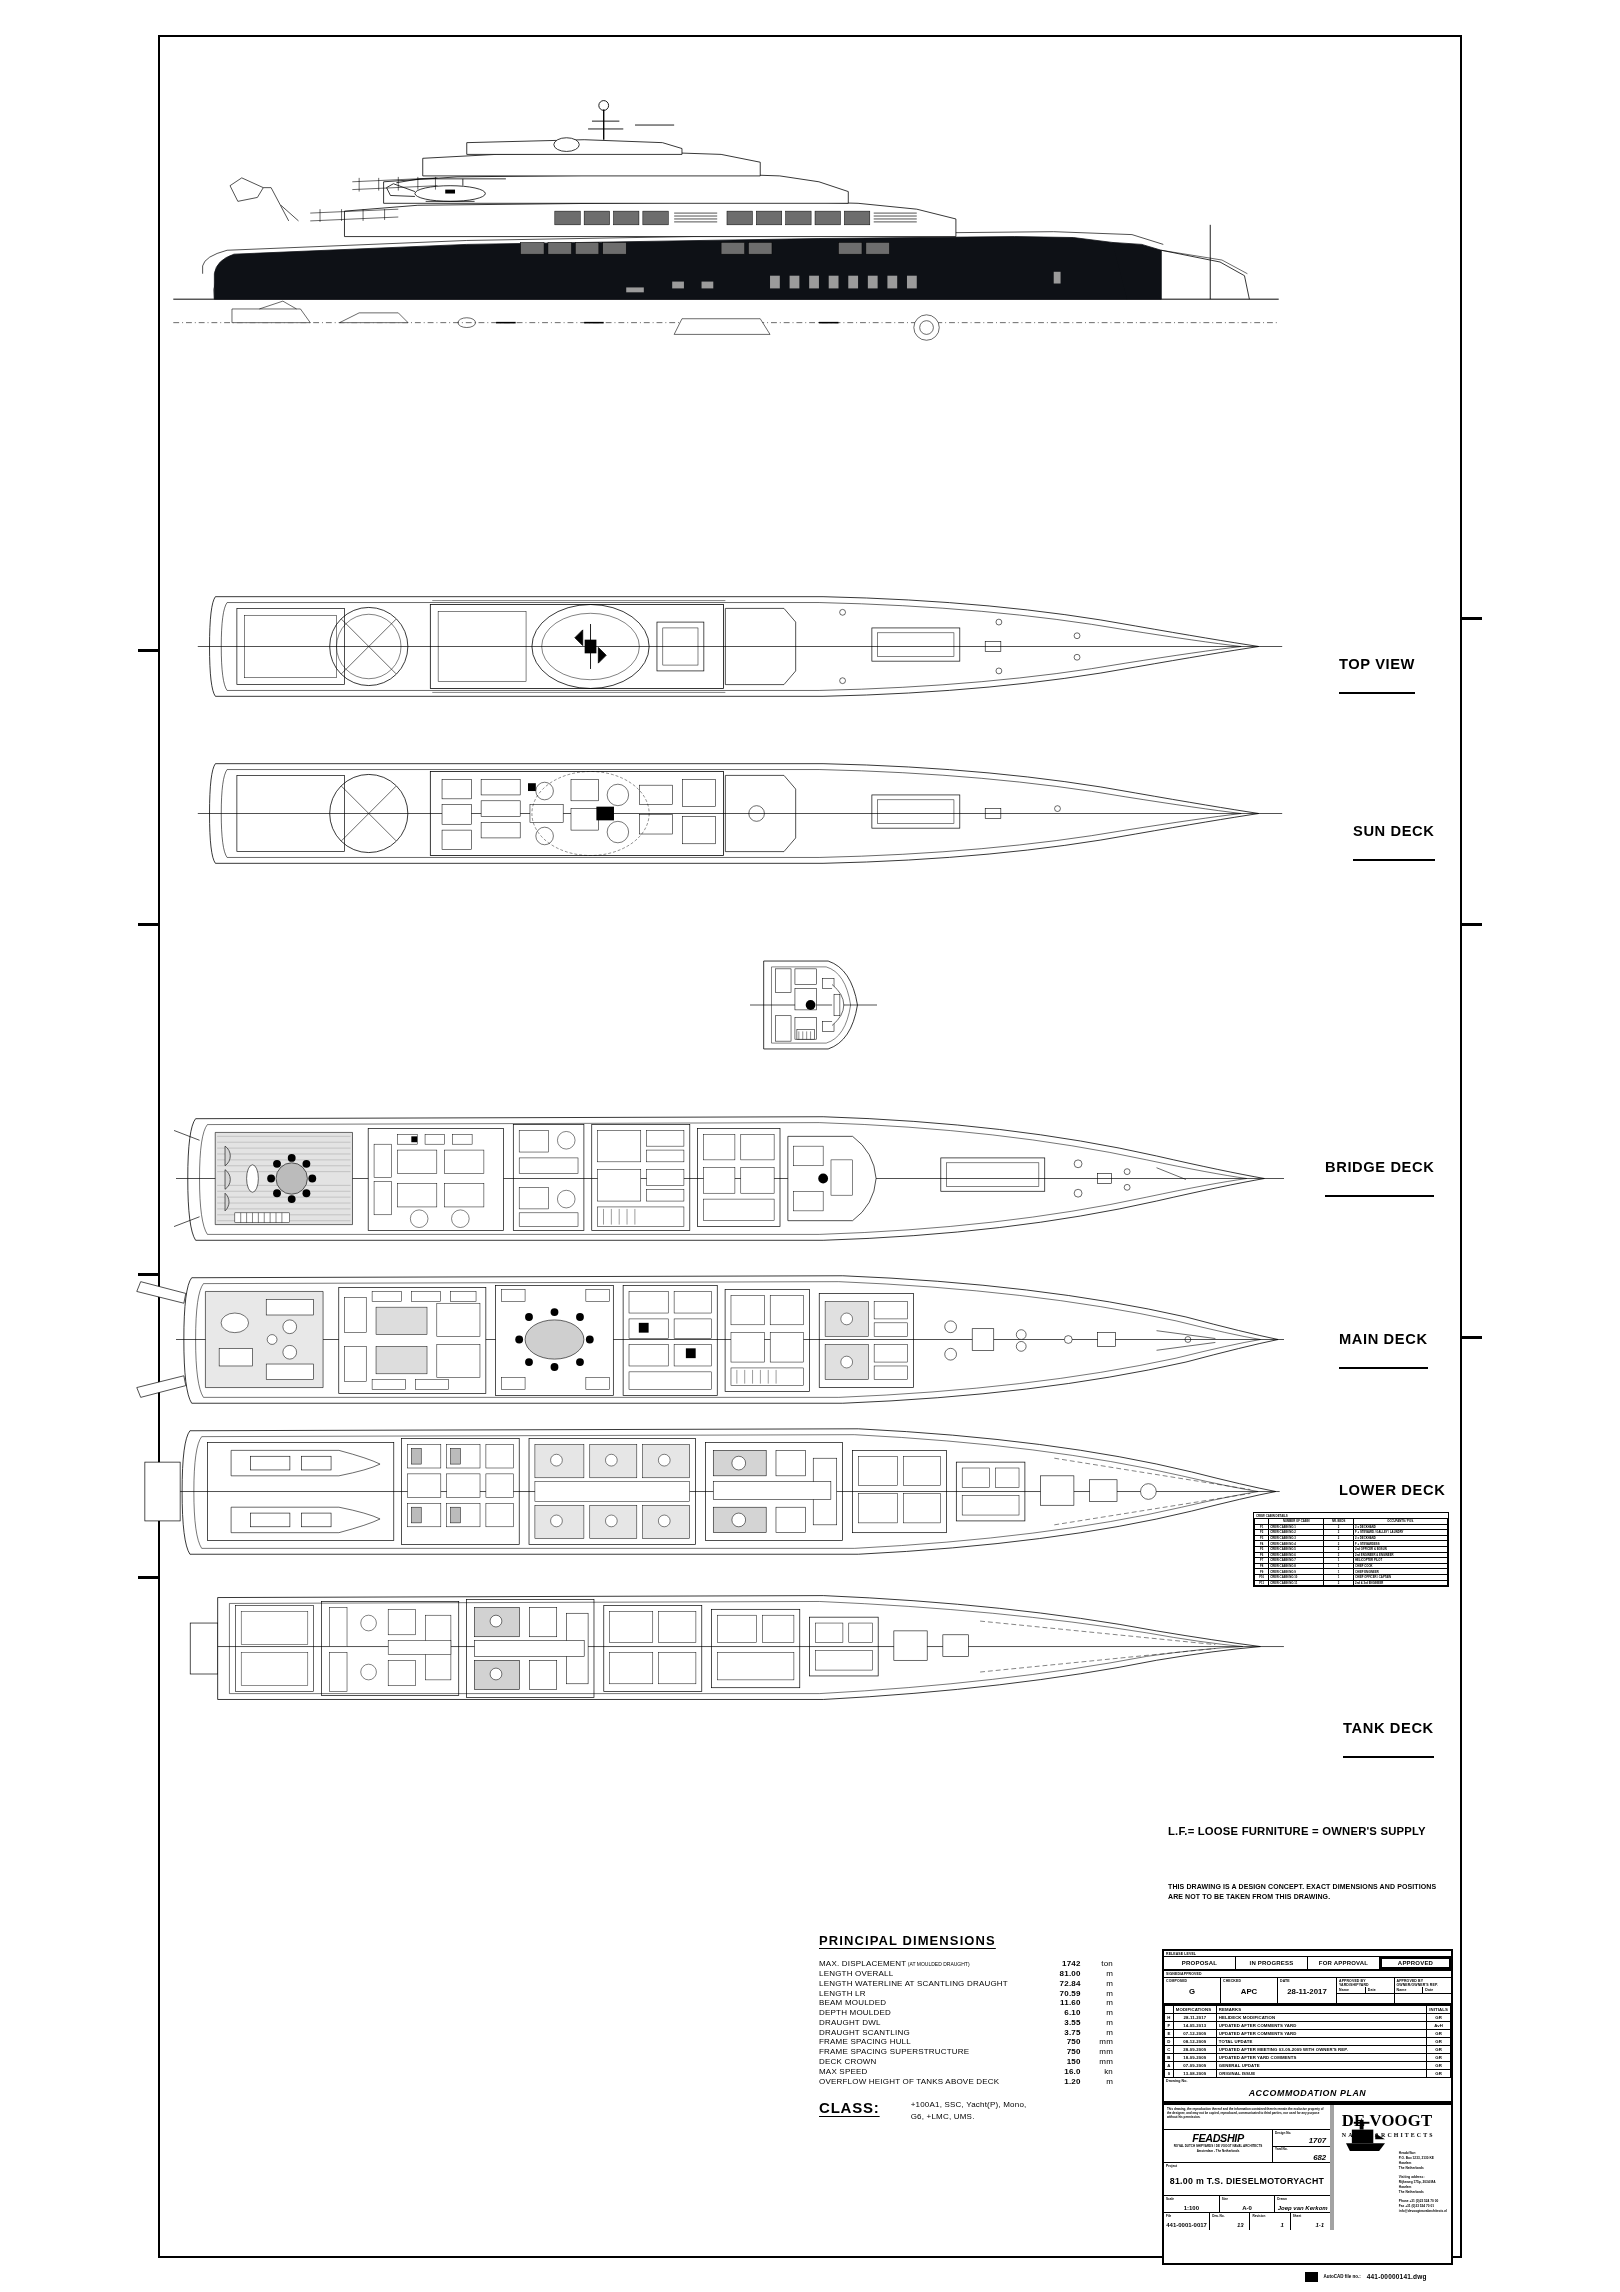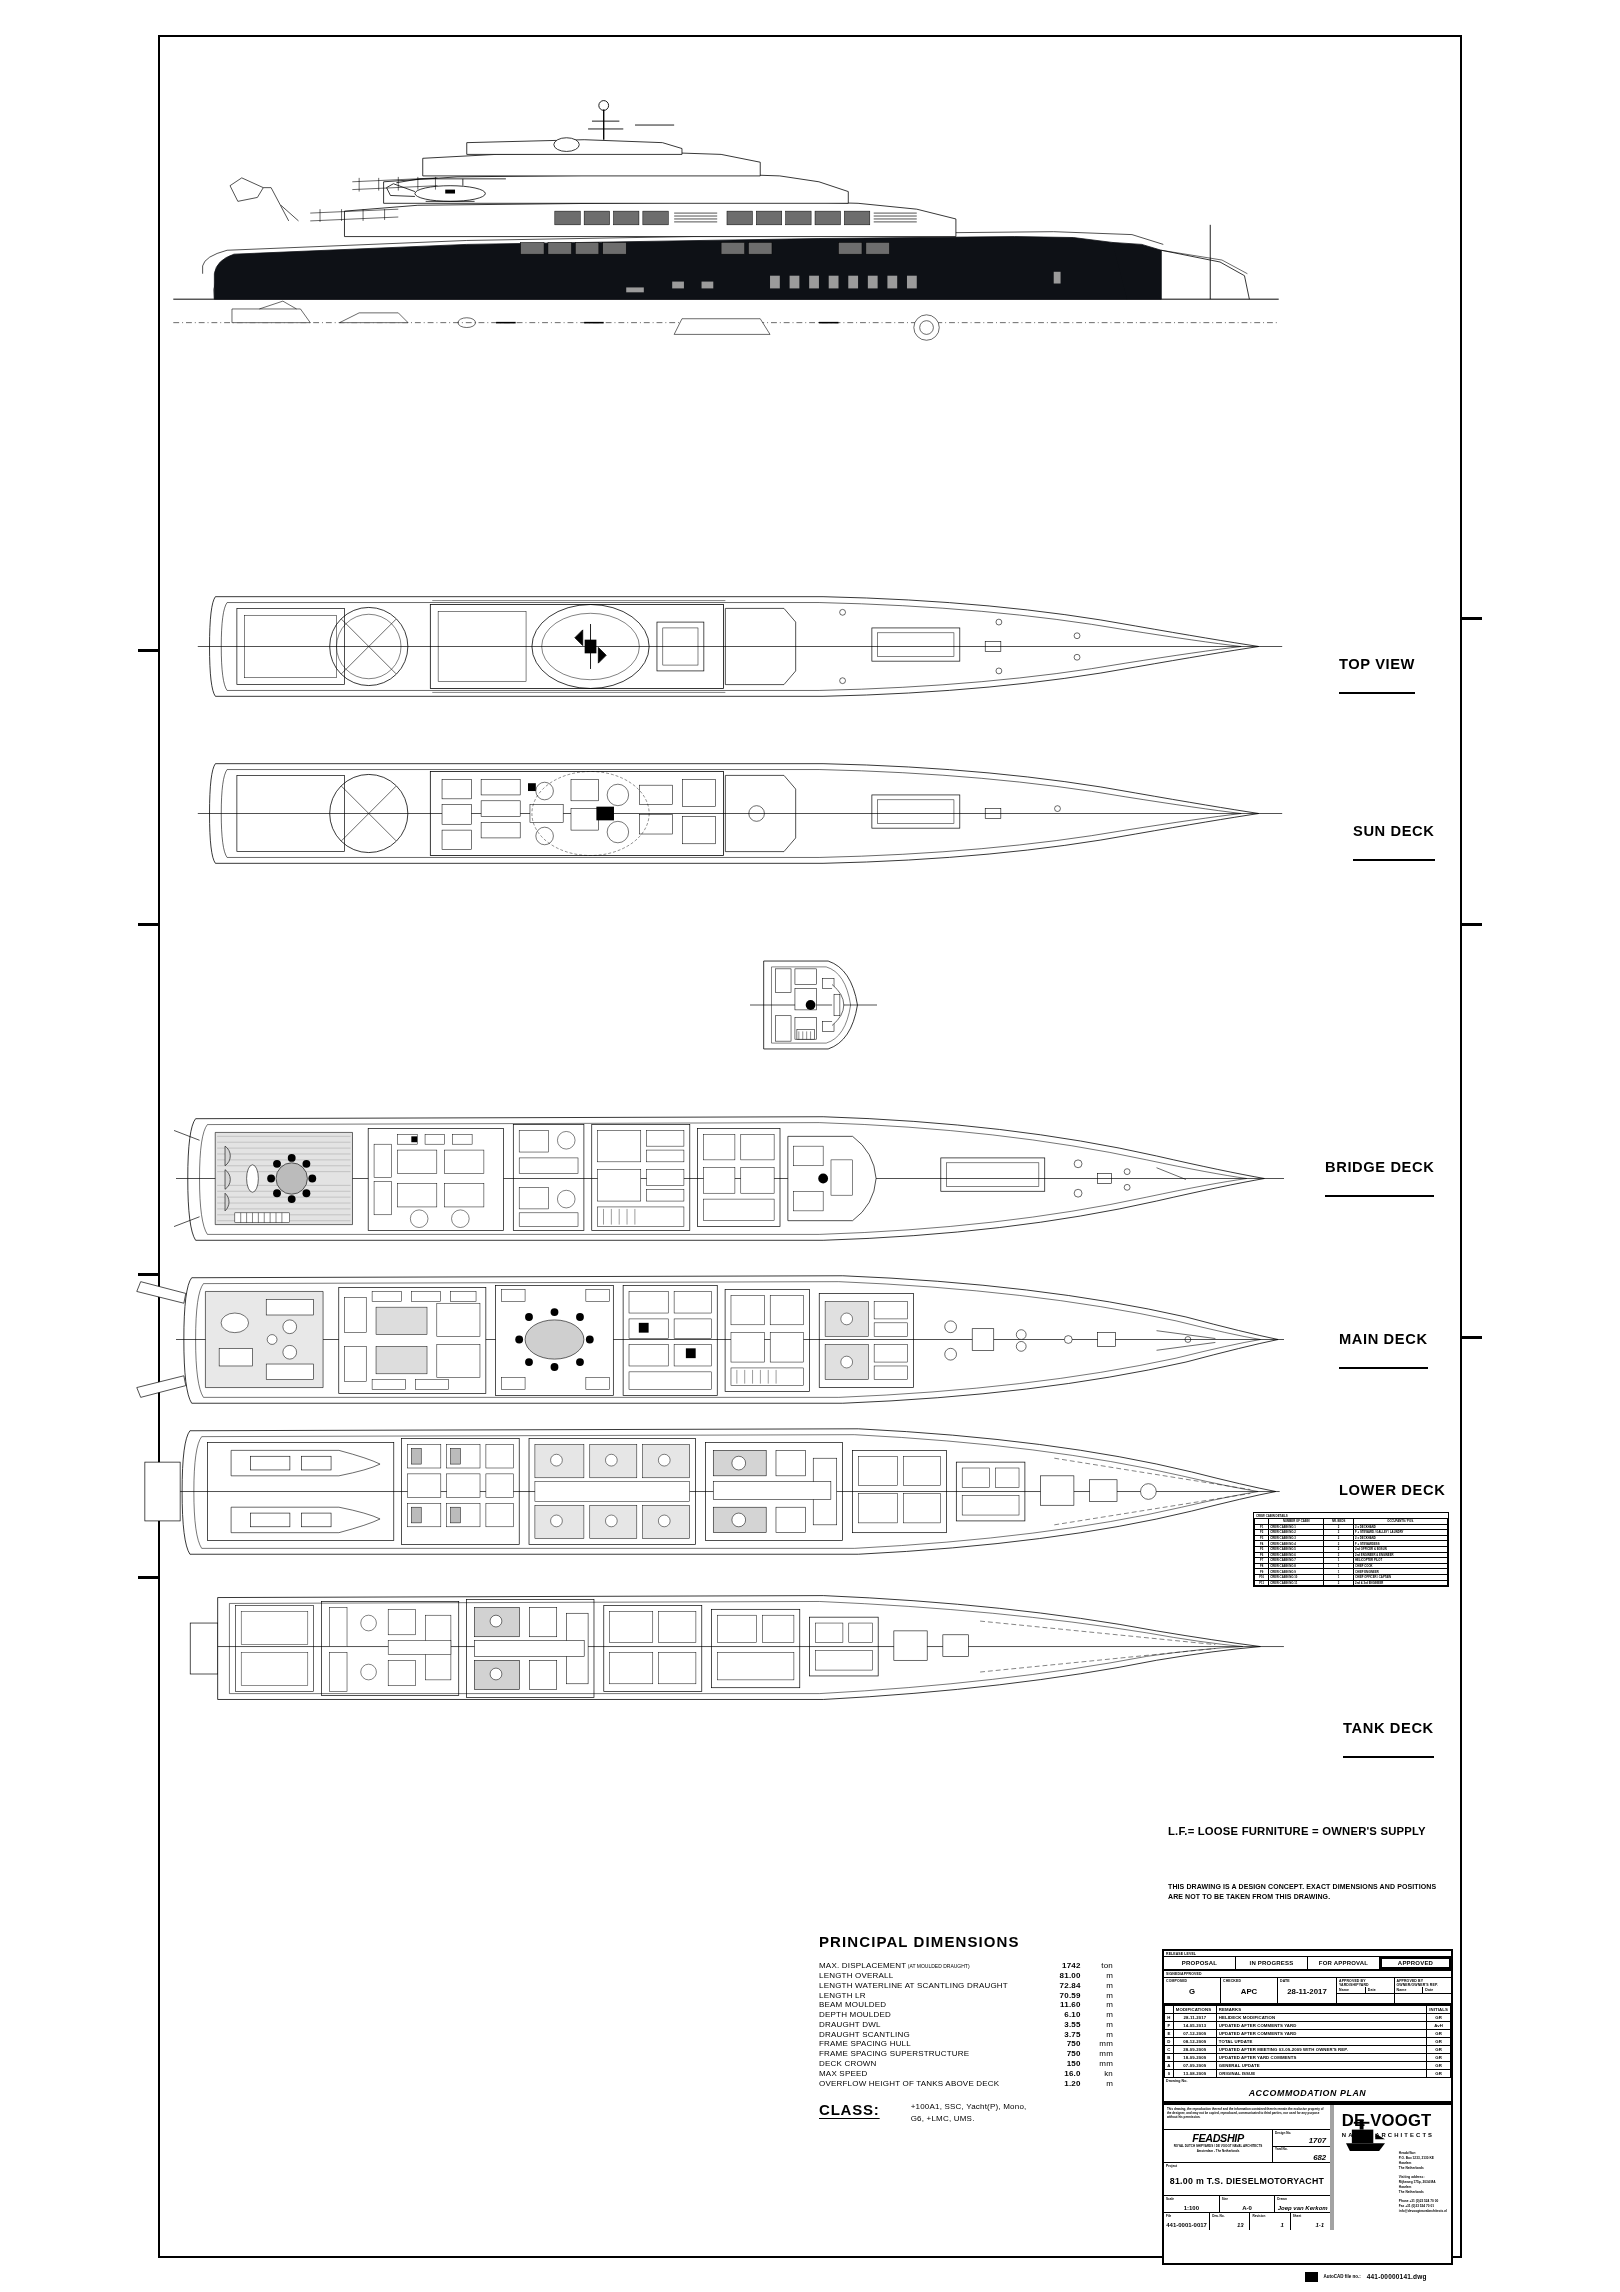--- a/index.html
+++ b/index.html
@@ -68,23 +68,24 @@
 
   
   #pd {
     position: absolute;
     left: 819px; top: 1933px;
     width: 294px;
     color: #000;
   }
   #pd h2 {
     margin: 0 0 10.8px 0;
-    font-size: 15px;
+    font-size: 13px;
     font-weight: bold;
     letter-spacing: 1.1px;
+    text-decoration: underline;
     text-underline-offset: 2.9px;
   }
   #pd table { border-collapse: collapse; width: 100%; }
   #pd td {
     font-size: 8px;
     letter-spacing: 0.2px;
     padding: 0.4px 0;
     white-space: nowrap;
     vertical-align: bottom;
   }
@@ -1292,21 +1293,21 @@
       <div id="tb-right">
         <svg width="51" height="39" viewBox="0 0 52 40" style="position:absolute; left:5.9px; top:9.8px;">
           <g fill="#000" stroke="none">
             <path d="M6,30 L46,30 L40,38 L10,38 Z"></path>
             <path d="M12,16 L34,16 L34,30 L12,30 Z"></path>
             <path d="M20,6 L24,6 L24,16 L20,16 Z"></path>
             <path d="M14,8 L30,8 L30,10 L14,10 Z"></path>
             <path d="M36,20 L46,26 L36,26 Z"></path>
           </g>
         </svg>
-        <div style="">
+        <div style="font-family:Liberation Serif, serif;">
           <div id="dv-brand">DE VOOGT</div>
           <div id="dv-sub">NAVAL ARCHITECTS</div>
         </div>
         <div id="dv-contact" style="margin-left:57px;">
           <div class="blk">
             <div>Headoffice:</div>
             <div>P.O. Box 1233, 2130 KE Haarlem</div>
             <div>The Netherlands</div>
           </div>
           <div class="blk">

